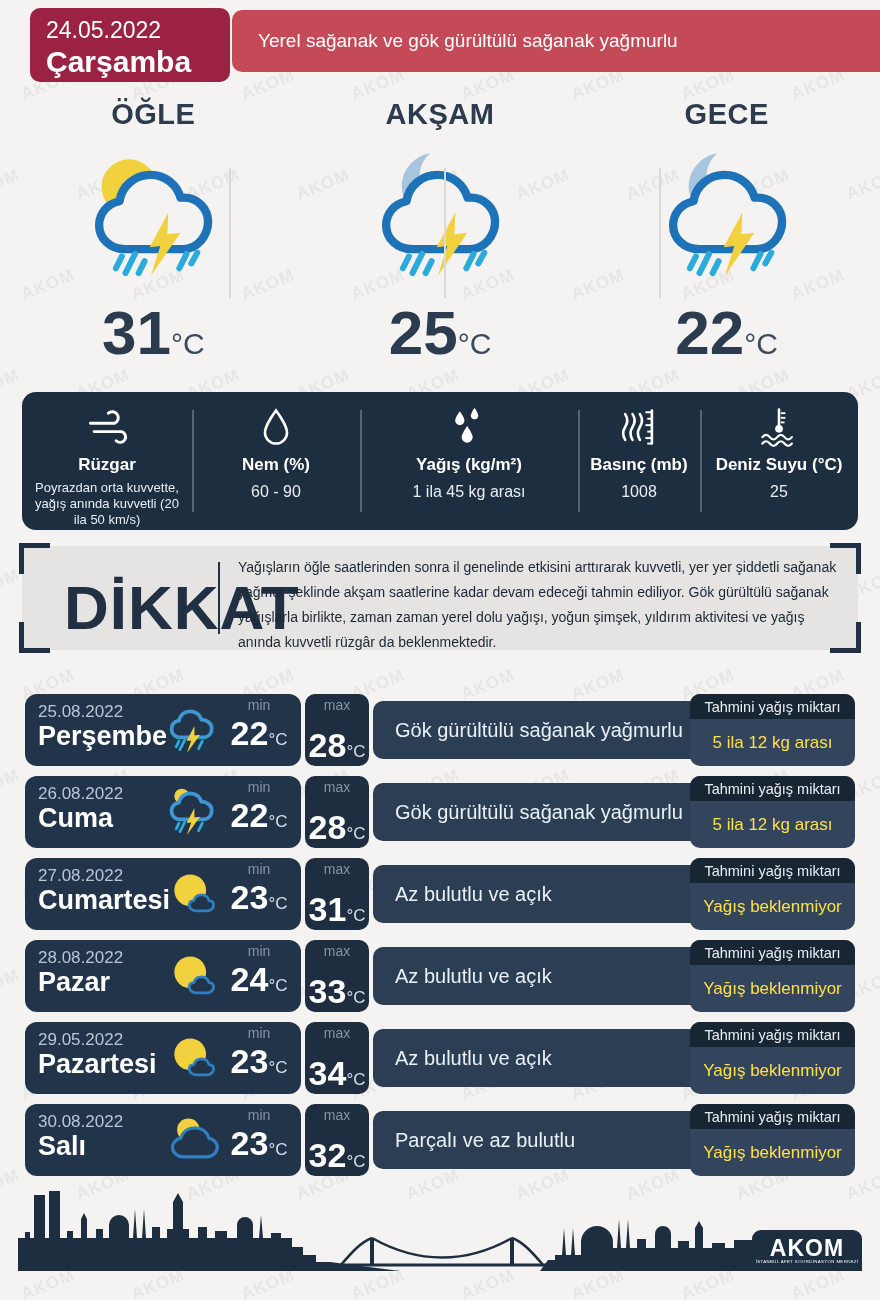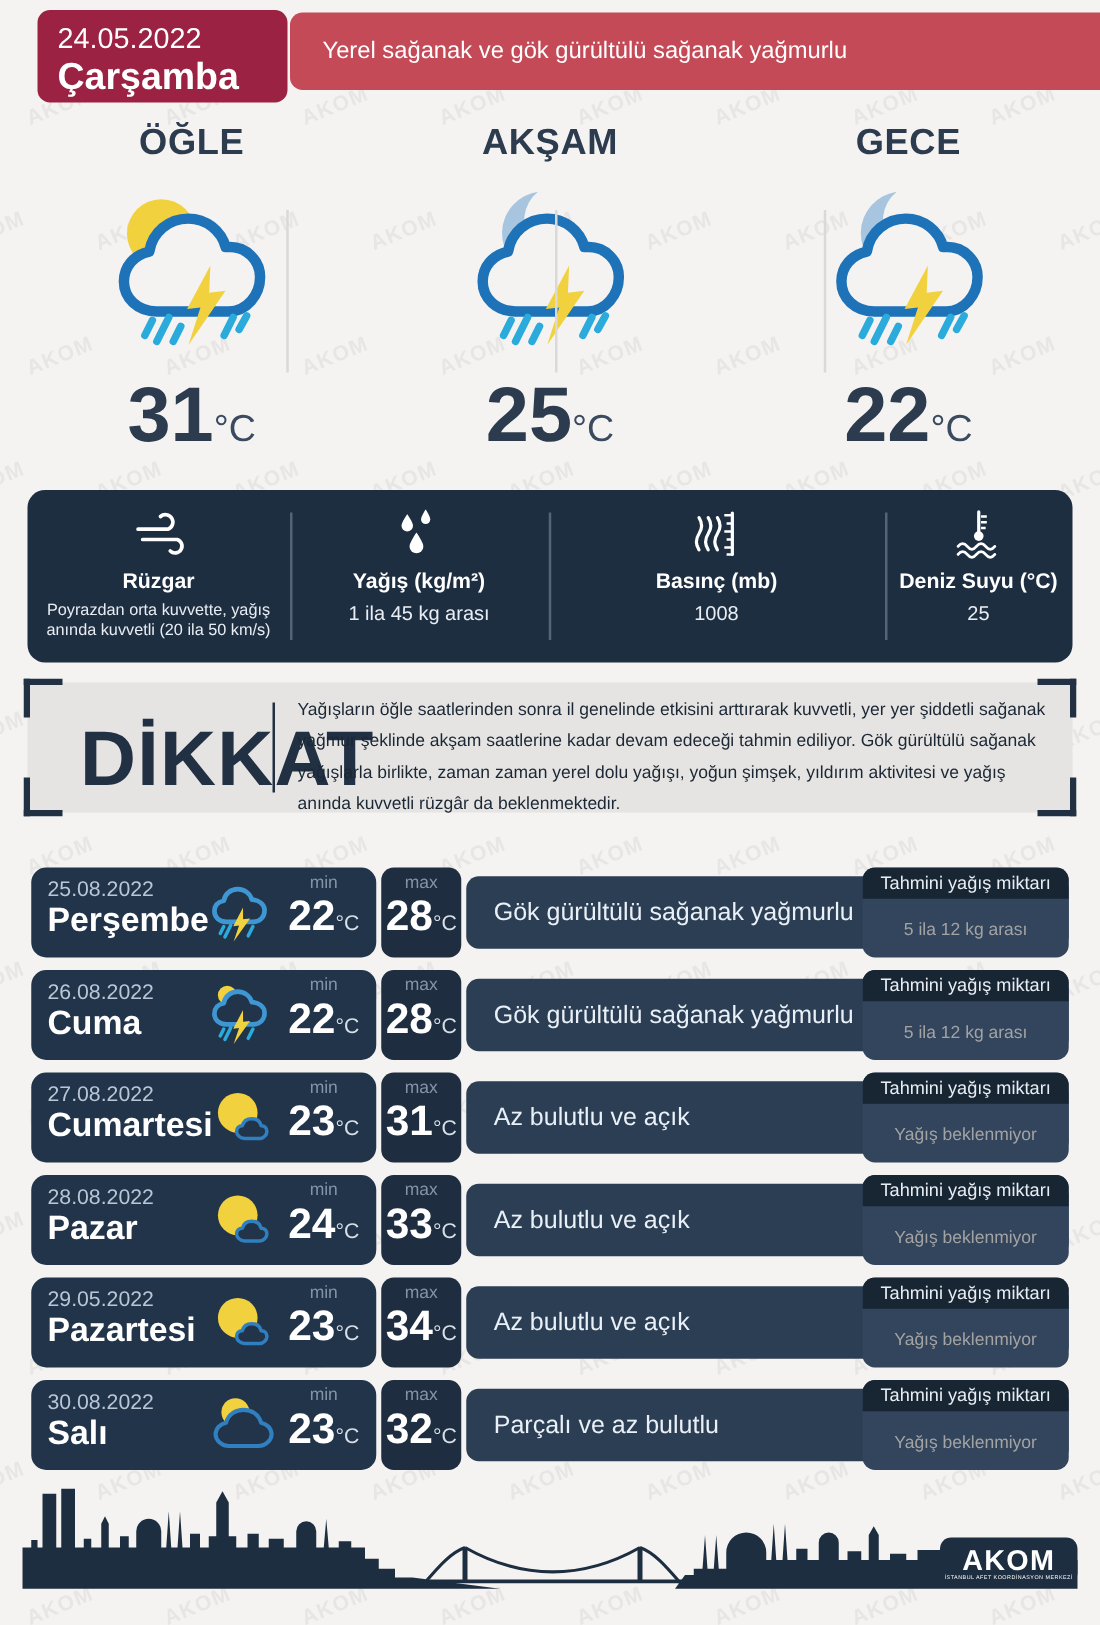--- a/index.html
+++ b/index.html
@@ -78,32 +78,32 @@
   .ricon svg{width:100%;height:100%;display:block;}
   .minmax-label{position:absolute;top:3px;font-size:14px;color:#8494A6;text-align:center;}
   .rmin-label{left:196px;width:76px;}
   .rtemp{position:absolute;top:20px;text-align:center;}
   .rmin{left:196px;width:76px;}
   .rtemp .t{font-size:34px;font-weight:bold;color:#fff;}
   .rtemp .u{font-size:17px;font-weight:400;color:#D7DFE8;}
   .card-max{position:absolute;left:280px;top:0;width:64px;height:72px;
     background:var(--c-max_navy,#1E2D3F);border-radius:10px;}
   .rmax-label{left:0;width:64px;}
-  .rmax{left:0;width:64px;}
+  .rmax{left:0;width:64px;margin-top:12px;}
   .panel-desc{position:absolute;left:348px;right:0;top:7px;bottom:7px;
     background:var(--c-desc_navy,#2B3E54);border-radius:10px;
     display:flex;align-items:center;padding-left:22px;box-sizing:border-box;
     font-size:20px;color:#EAF0F7;}
   .rain-box{position:absolute;left:665px;right:0;top:0;bottom:0;
     background:var(--c-rain_body,#32455C);border-radius:10px;overflow:hidden;}
   .rain-head{height:25px;background:var(--c-rain_head,#182634);
     display:flex;align-items:center;justify-content:center;
     font-size:14.5px;color:#E8EDF3;}
   .rain-val{height:47px;display:flex;align-items:center;justify-content:center;
-    font-size:14px;color:#a3a3a3;}
+    font-size:17px;color:#fde047;}
 
   
   .skyline{position:absolute;bottom:3px;left:0;width:880px;height:115px;}
   .skyline svg{width:100%;height:100%;display:block;}
 </style>
 </head>
 <body style="--c-header_red: #9B2242; --c-banner_red: #C54A57; --c-navy: #1E2E41; --c-panel_navy: #22344A; --c-desc_navy: #2B3E54; --c-max_navy: #1E2D3F; --c-rain_head: #182634; --c-rain_body: #32455C; --c-sun_yellow: #F2D13F; --c-cloud_blue: #1D72B8; --c-rain_cyan: #2AABDC; --c-moon_blue: #A8C5DF; --c-page_bg: #F4F3F1; --c-warning_bg: #E5E4E2; --c-text_navy: #2C3B4E;">
 
 <div class="wm-layer" id="wm-layer">
     <span class="wm" style="left: -35px; top: -25px;">AKOM</span>
@@ -311,20 +311,27 @@
     <div class="sicon"><svg viewBox="0 0 50 50">
             <g fill="none" stroke="#FFF" stroke-width="3.2" stroke-linecap="round">
               <path d="M7,21 H33 a6.5,6.5 0 1 0 -6.5,-11"></path>
               <path d="M11,30 H41 a6,6 0 1 1 -6,10"></path>
             </g>
           </svg></div>
     <div class="slabel">Rüzgar</div>
     <div class="svalue">Poyrazdan orta kuvvette, yağış anında kuvvetli (20 ila 50 km/s)</div>
   </div>
 
+  <div class="stat">
+    <div class="sicon"><svg viewBox="0 0 50 50">
+            <path d="M25,7 C25,7 13,23 13,31 a12,12 0 0 0 24,0 C37,23 25,7 25,7 Z" fill="none" stroke="#FFF" stroke-width="2.8"></path>
+          </svg></div>
+    <div class="slabel">Nem (%)</div>
+    <div class="svalue">60 - 90</div>
+  </div>
 
   <div class="stat">
     <div class="sicon"><svg viewBox="0 0 50 50">
             <g fill="#FFF">
               <path d="M15,8 C15,8 10,15 10,18 a5,5 0 0 0 10,0 C20,15 15,8 15,8 Z"></path>
               <path d="M31,4 C31,4 27,10 27,12.5 a4,4 0 0 0 8,0 C35,10 31,4 31,4 Z"></path>
               <path d="M23,24 C23,24 17,32.5 17,36 a6,6 0 0 0 12,0 C29,32.5 23,24 23,24 Z"></path>
             </g>
           </svg></div>
     <div class="slabel">Yağış (kg/m²)</div>

